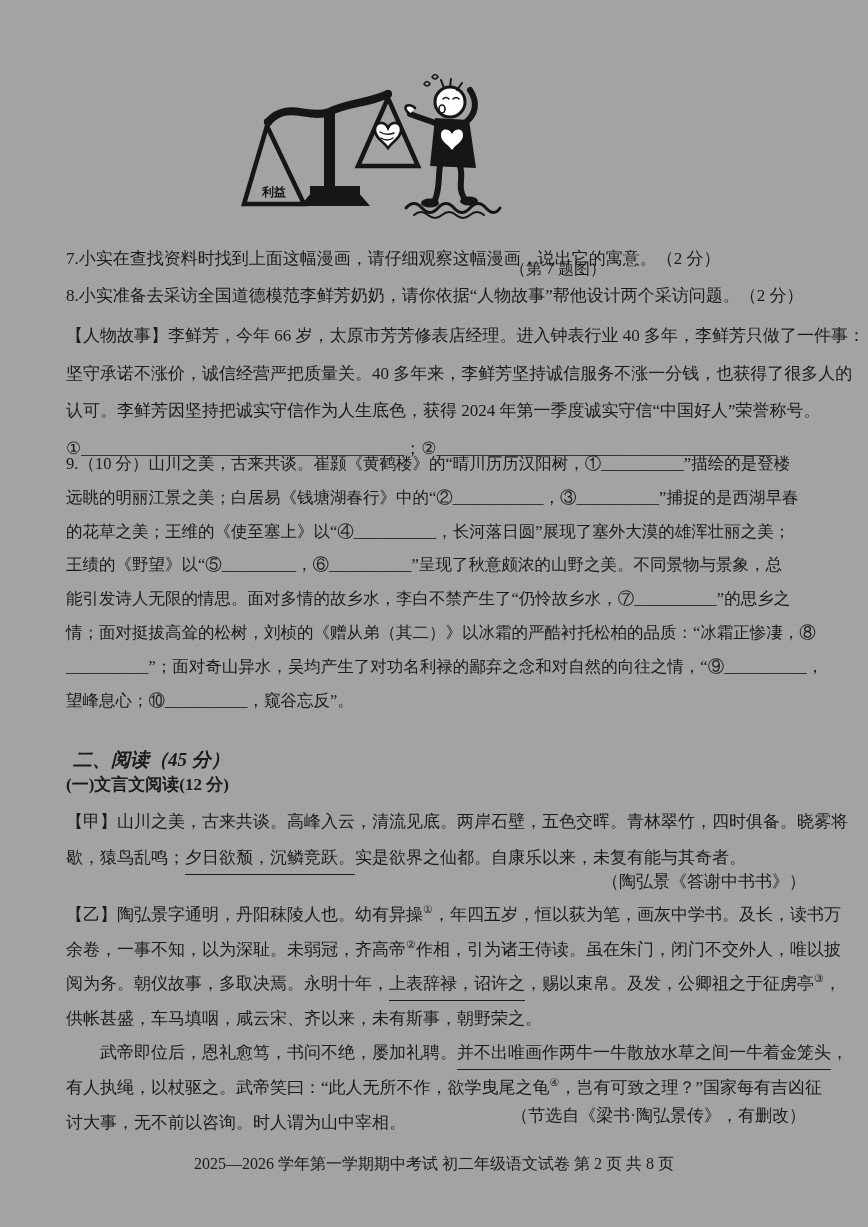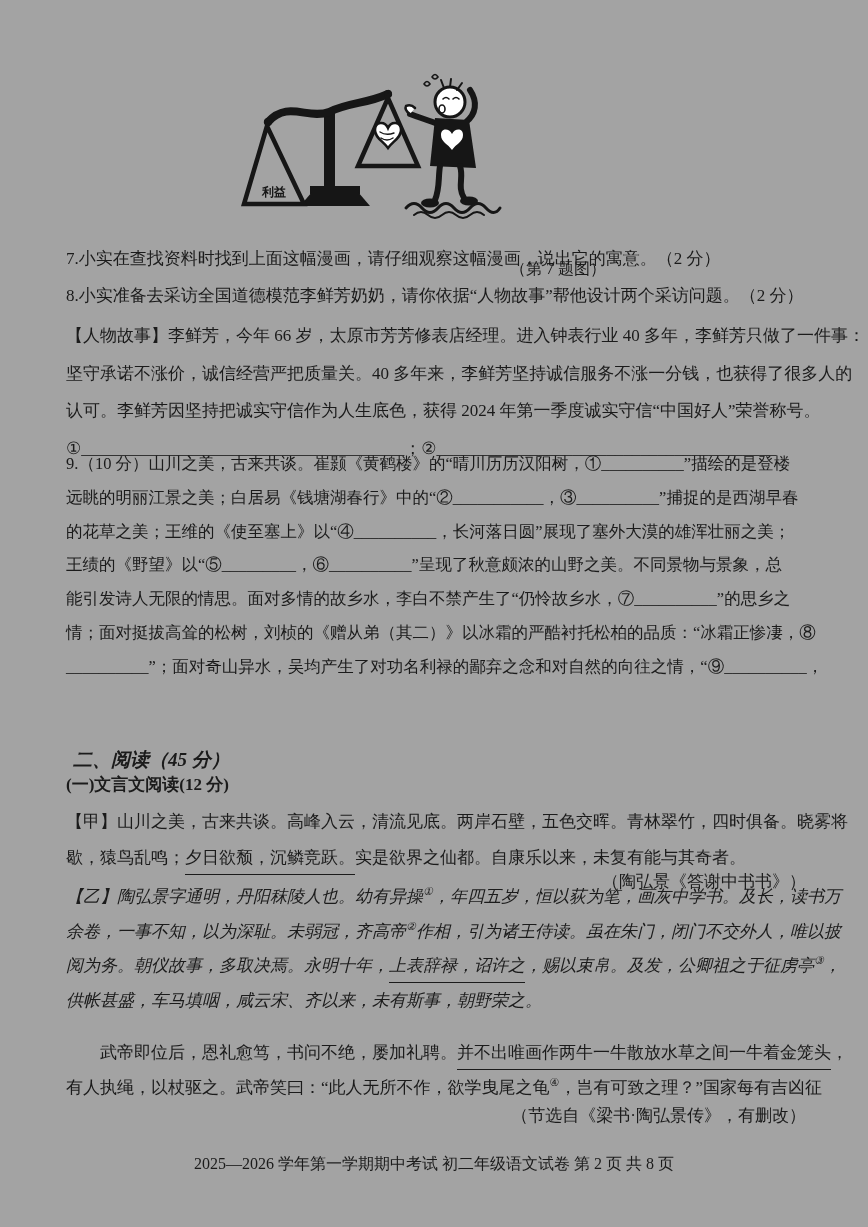--- a/index.html
+++ b/index.html
@@ -19,21 +19,21 @@
   .sup{font-size:11px;vertical-align:super;line-height:0;}
   .q{left:66px;width:760px;white-space:nowrap;}
   .q7{top:247px;}
   .q8{top:284px;}
   .story{left:66px;top:317px;width:752px;line-height:37.5px;}
   .q9blk{left:66px;top:447px;width:756px;line-height:33.8px;font-size:16.5px;}
   .sec{left:66px;top:740px;font-size:19px;font-weight:700;margin:7px;font-style:italic;}
   .subsec{left:66px;top:773px;font-size:17px;font-weight:700;margin:0;}
   .jia{left:66px;top:804px;width:752px;line-height:36px;}
   .jia-attr{right:62px;top:870px;}
-  .yi1{left:66px;top:880px;width:752px;line-height:34.5px;font-style:italic;}
+  .yi1{left:66px;top:898px;width:752px;line-height:34.5px;}
   .yi2{left:66px;top:1035px;width:752px;line-height:35px;}
   .yi-attr{right:62px;top:1104px;}
   .footer{left:0;right:0;top:1154px;text-align:center;font-weight:400;font-size:16px;}
   .caption{left:510px;top:211px;font-size:16px;margin-top:48px;}
   .cartoon{left:238px;top:72px;width:270px;height:158px;}
   .cartoon svg{width:100%;height:100%;}
 </style>
 </head>
 <body>
 
@@ -112,37 +112,39 @@
     </div>
 
   <div class="abs block q9blk">
       <div class="line"><span>9.（10 分）山川之美，古来共谈。崔颢《黄鹤楼》的“晴川历历汉阳树，①__________”描绘的是登楼</span></div>
       <div class="line"><span>远眺的明丽江景之美；白居易《钱塘湖春行》中的“②___________，③__________”捕捉的是西湖早春</span></div>
       <div class="line"><span>的花草之美；王维的《使至塞上》以“④__________，长河落日圆”展现了塞外大漠的雄浑壮丽之美；</span></div>
       <div class="line"><span>王绩的《野望》以“⑤_________，⑥__________”呈现了秋意颇浓的山野之美。不同景物与景象，总</span></div>
       <div class="line"><span>能引发诗人无限的情思。面对多情的故乡水，李白不禁产生了“仍怜故乡水，⑦__________”的思乡之</span></div>
       <div class="line"><span>情；面对挺拔高耸的松树，刘桢的《赠从弟（其二）》以冰霜的严酷衬托松柏的品质：“冰霜正惨凄，⑧</span></div>
       <div class="line"><span>__________”；面对奇山异水，吴均产生了对功名利禄的鄙弃之念和对自然的向往之情，“⑨__________，</span></div>
+      <div class="line"><span>望峰息心；⑩__________，窥谷忘反”。</span></div>
     </div>
 
   <h2 class="abs sec">二、阅读（45 分）</h2>
   <h3 class="abs subsec">(一)文言文阅读(12 分)</h3>
 
   <div class="abs block jia">
       <div class="line"><span>【甲】山川之美，古来共谈。高峰入云，清流见底。两岸石壁，五色交晖。青林翠竹，四时俱备。晓雾将</span></div>
       <div class="line"><span>歇，猿鸟乱鸣；</span><span class="u">夕日欲颓，沉鳞竞跃。</span><span>实是欲界之仙都。自康乐以来，未复有能与其奇者。</span></div>
     </div>
   <div class="abs jia-attr">（陶弘景《答谢中书书》）</div>
 
   <div class="abs block yi1">
       <div class="line"><span>【乙】陶弘景字通明，丹阳秣陵人也。幼有异操</span><span class="sup">①</span><span>，年四五岁，恒以荻为笔，画灰中学书。及长，读书万</span></div>
       <div class="line"><span>余卷，一事不知，以为深耻。未弱冠，齐高帝</span><span class="sup">②</span><span>作相，引为诸王侍读。虽在朱门，闭门不交外人，唯以披</span></div>
       <div class="line"><span>阅为务。朝仪故事，多取决焉。永明十年，</span><span class="u">上表辞禄，诏许之</span><span>，赐以束帛。及发，公卿祖之于征虏亭</span><span class="sup">③</span><span>，</span></div>
       <div class="line"><span>供帐甚盛，车马填咽，咸云宋、齐以来，未有斯事，朝野荣之。</span></div>
     </div>
   <div class="abs block yi2">
       <div class="line"><span>　　武帝即位后，恩礼愈笃，书问不绝，屡加礼聘。</span><span class="u">并不出唯画作两牛一牛散放水草之间一牛着金笼头</span><span>，</span></div>
       <div class="line"><span>有人执绳，以杖驱之。武帝笑曰：“此人无所不作，欲学曳尾之龟</span><span class="sup">④</span><span>，岂有可致之理？”国家每有吉凶征</span></div>
+      <div class="line"><span>讨大事，无不前以咨询。时人谓为山中宰相。</span></div>
     </div>
   <div class="abs yi-attr">（节选自《梁书·陶弘景传》，有删改）</div>
 
   <div class="abs footer">2025—2026 学年第一学期期中考试  初二年级语文试卷   第 2 页 共 8 页</div>
 </div>
 
 </body></html>

